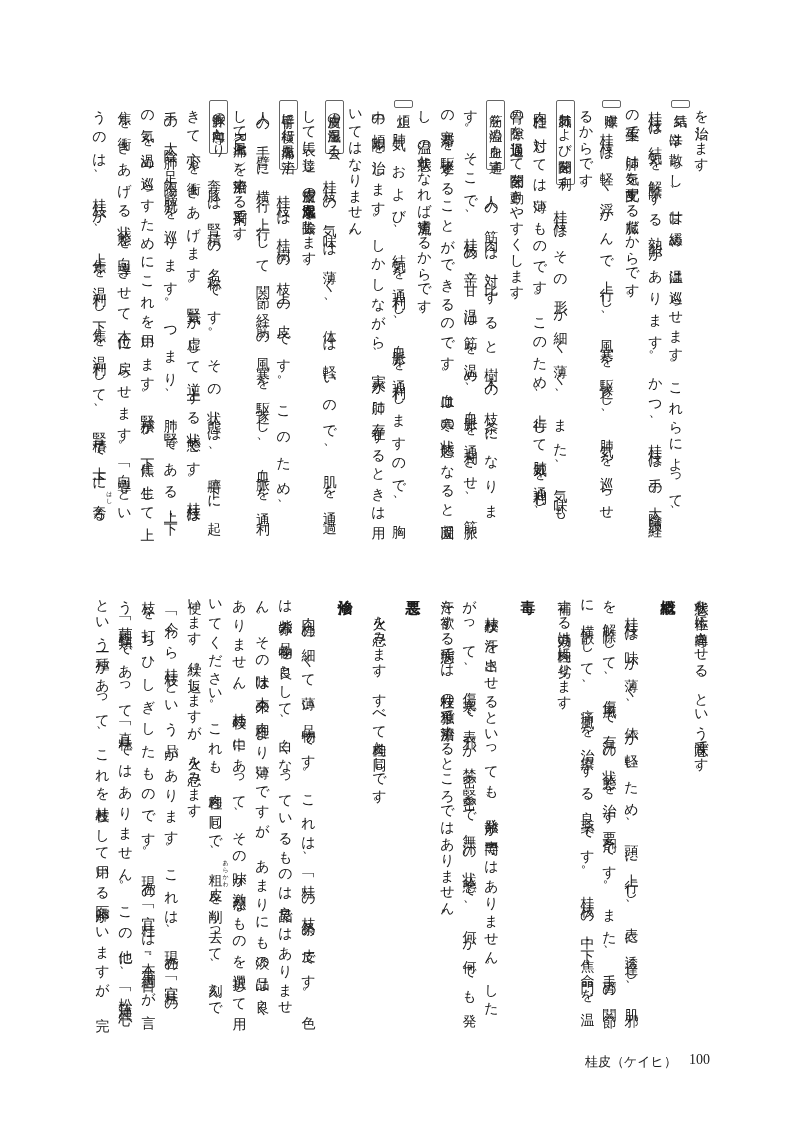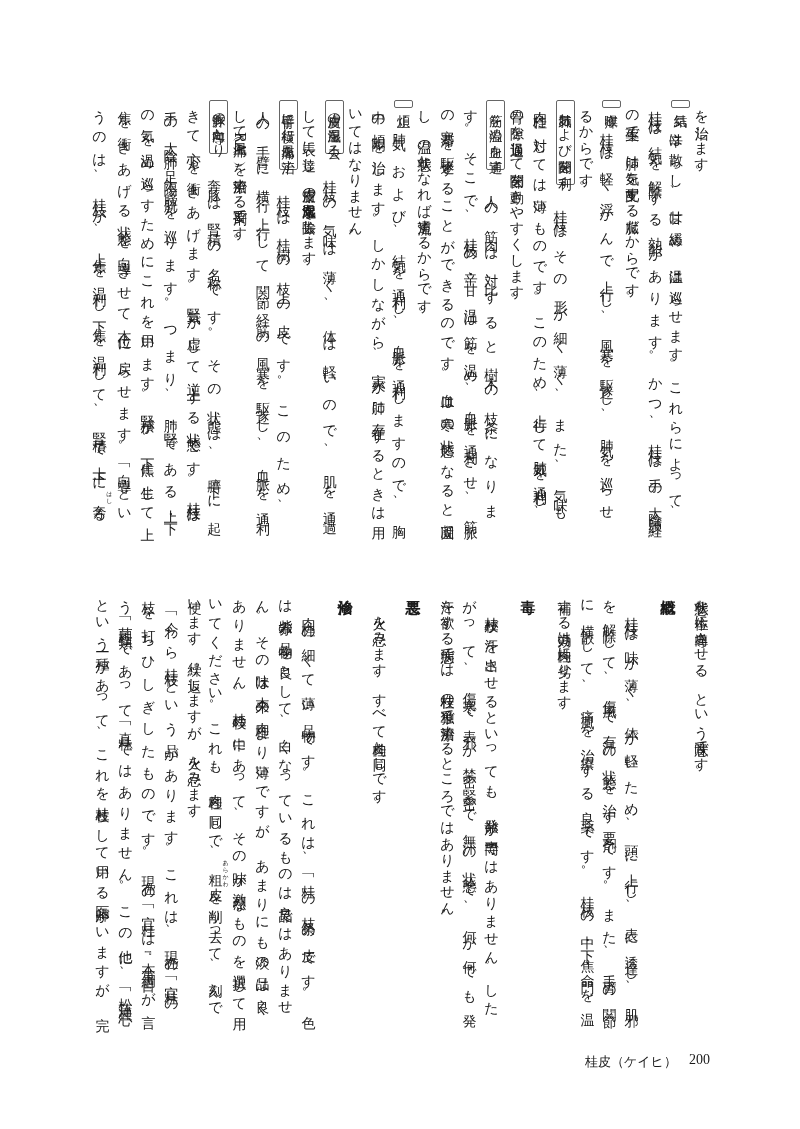--- a/index.html
+++ b/index.html
@@ -165,15 +165,15 @@
 
     <div class="col full" style="left:138px;top:590px;height:420px"><span class="line"><span class="t" style="letter-spacing: 6.074px;">枝を打ちひしぎしたものです。現在の「官桂」は『本草綱目』が言</span></span></div>
 
     <div class="col full" style="left:115px;top:590px;height:420px"><span class="line"><span class="t" style="letter-spacing: 4.601px;">う「菌桂類」であって「真桂」ではありません。この他に、「松蒲桂心」</span></span></div>
 
     <div class="col full" style="left:92px;top:590px;height:420px"><span class="line"><span class="t" style="letter-spacing: 2.408px;">という一種があって、これを桂枝として用いる医師がいますが、完</span></span></div>
   </div>
 
   <div>
     <span class="footer-title">桂皮（ケイヒ）</span>
-    <span class="footer-page">200</span>
+    <span class="footer-page">100</span>
   </div>
 </div>
 
 </body></html>

